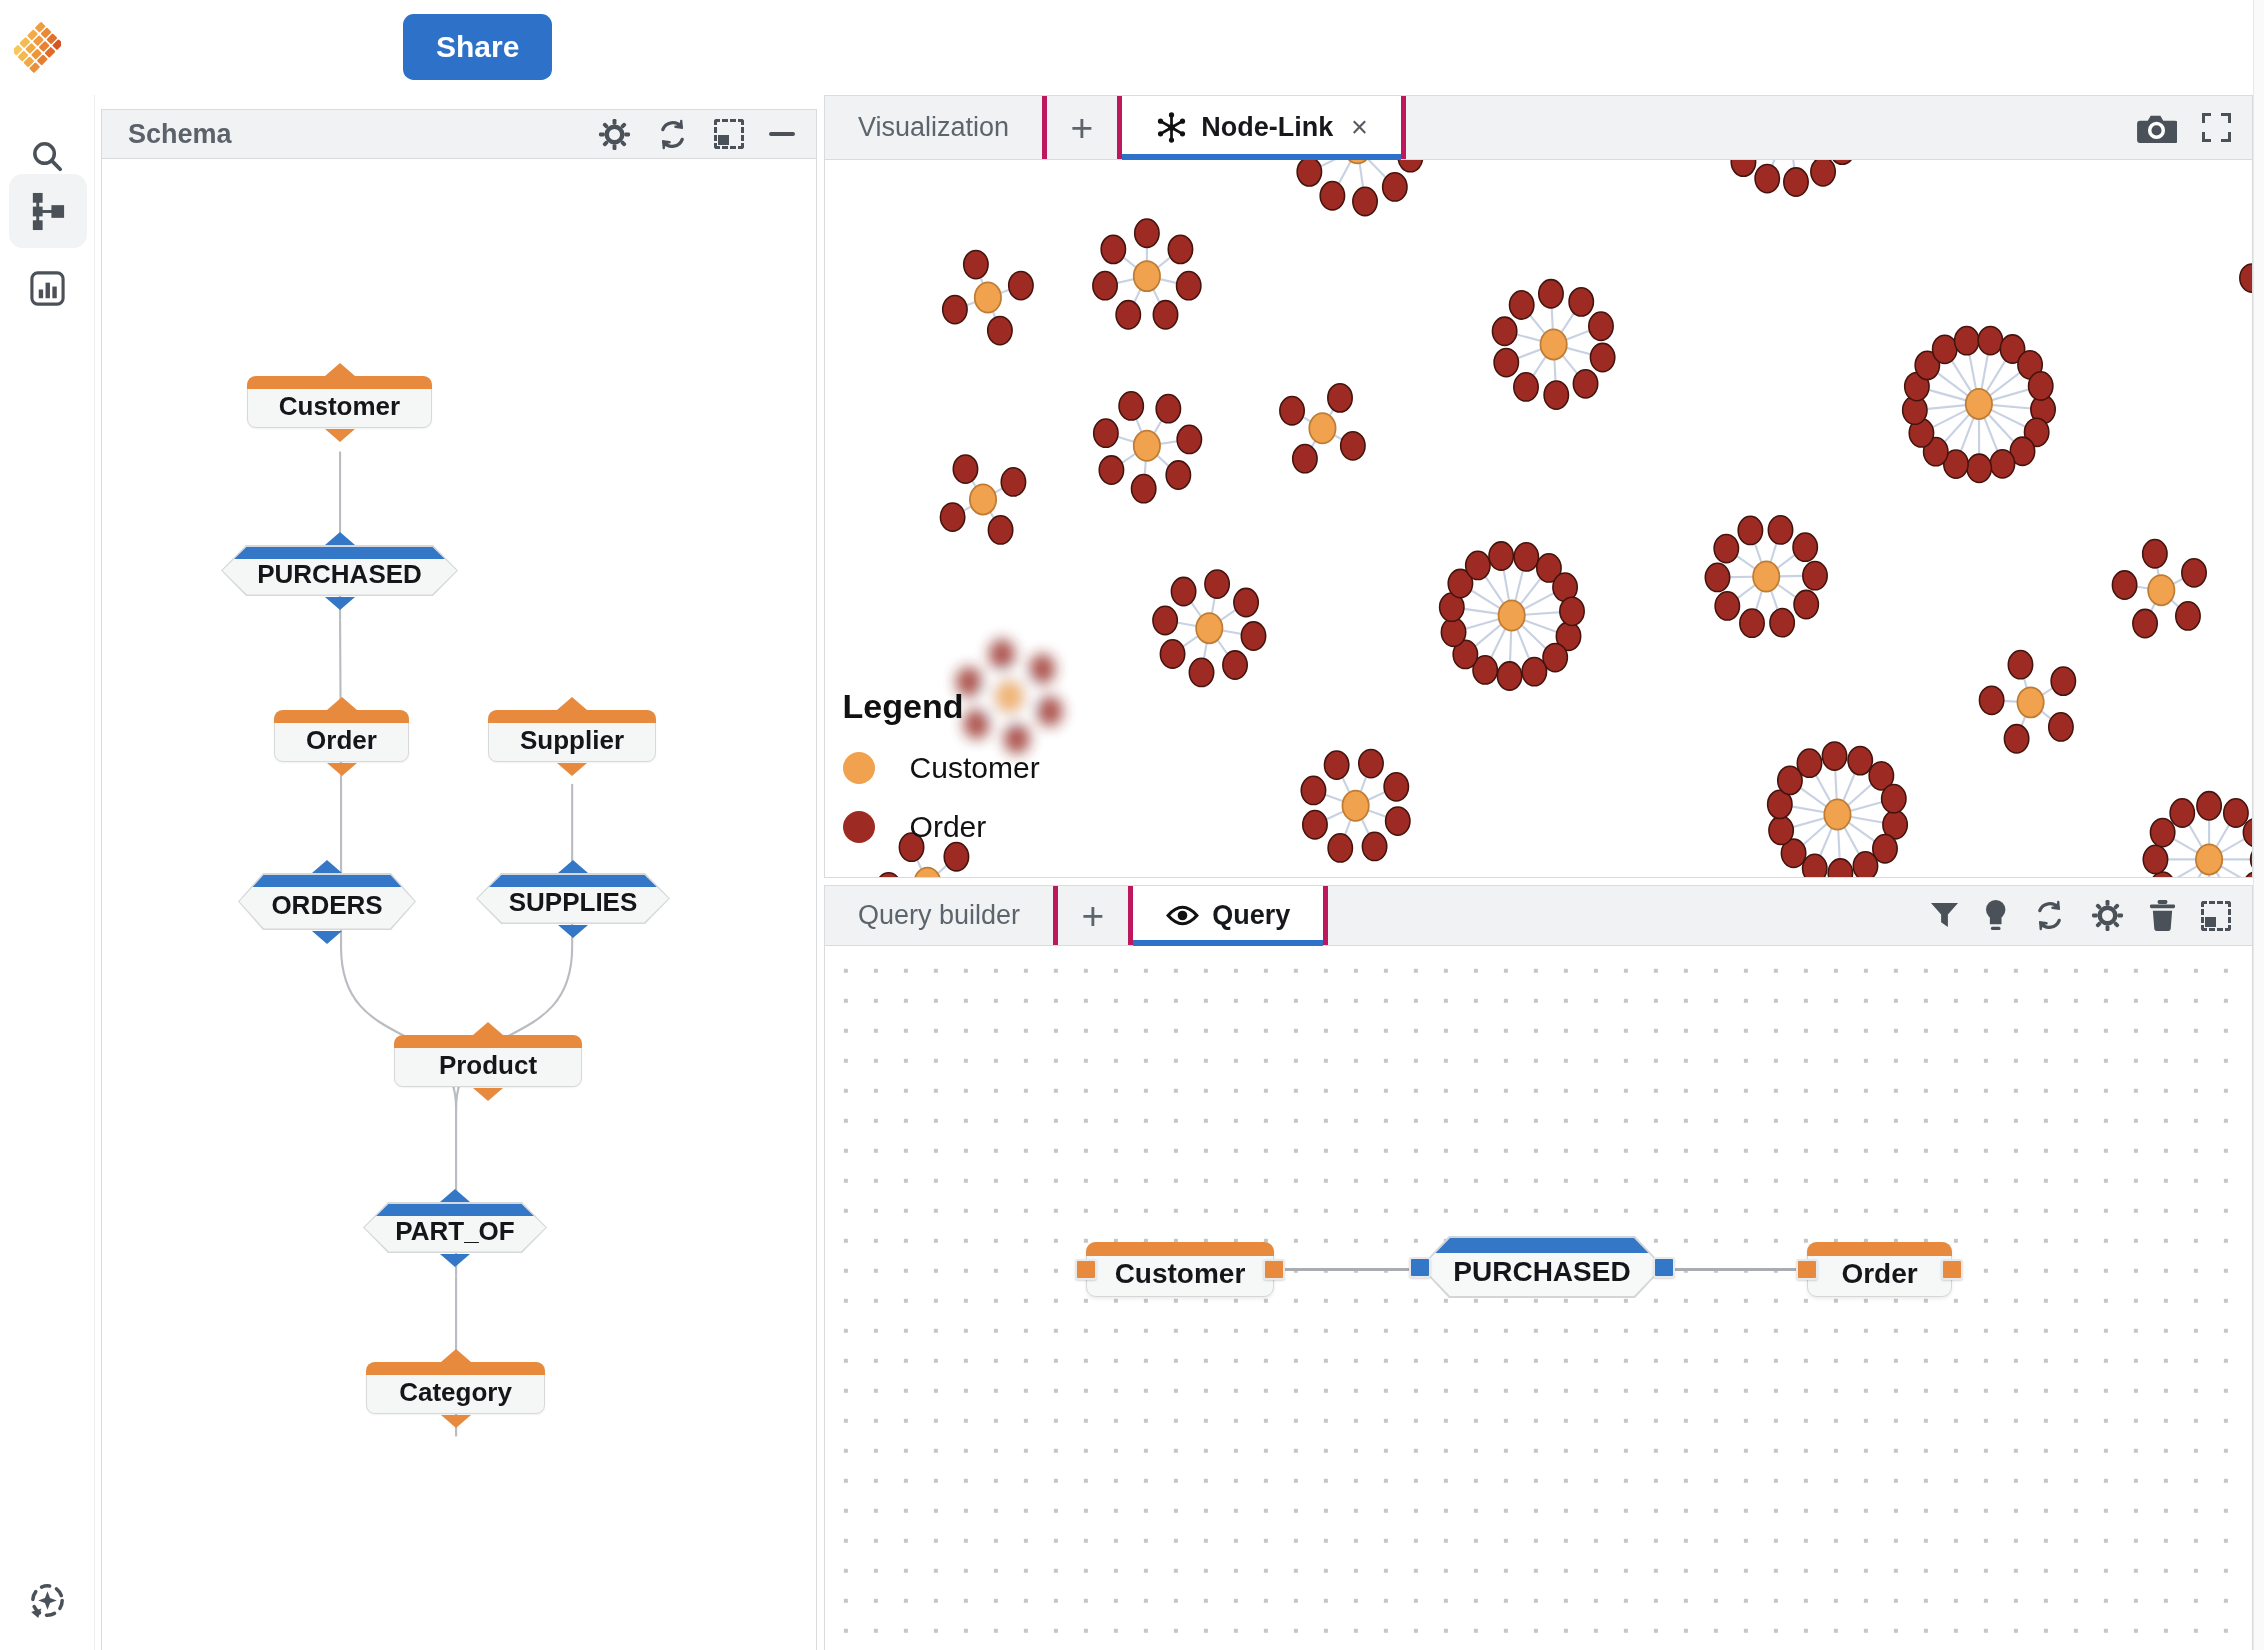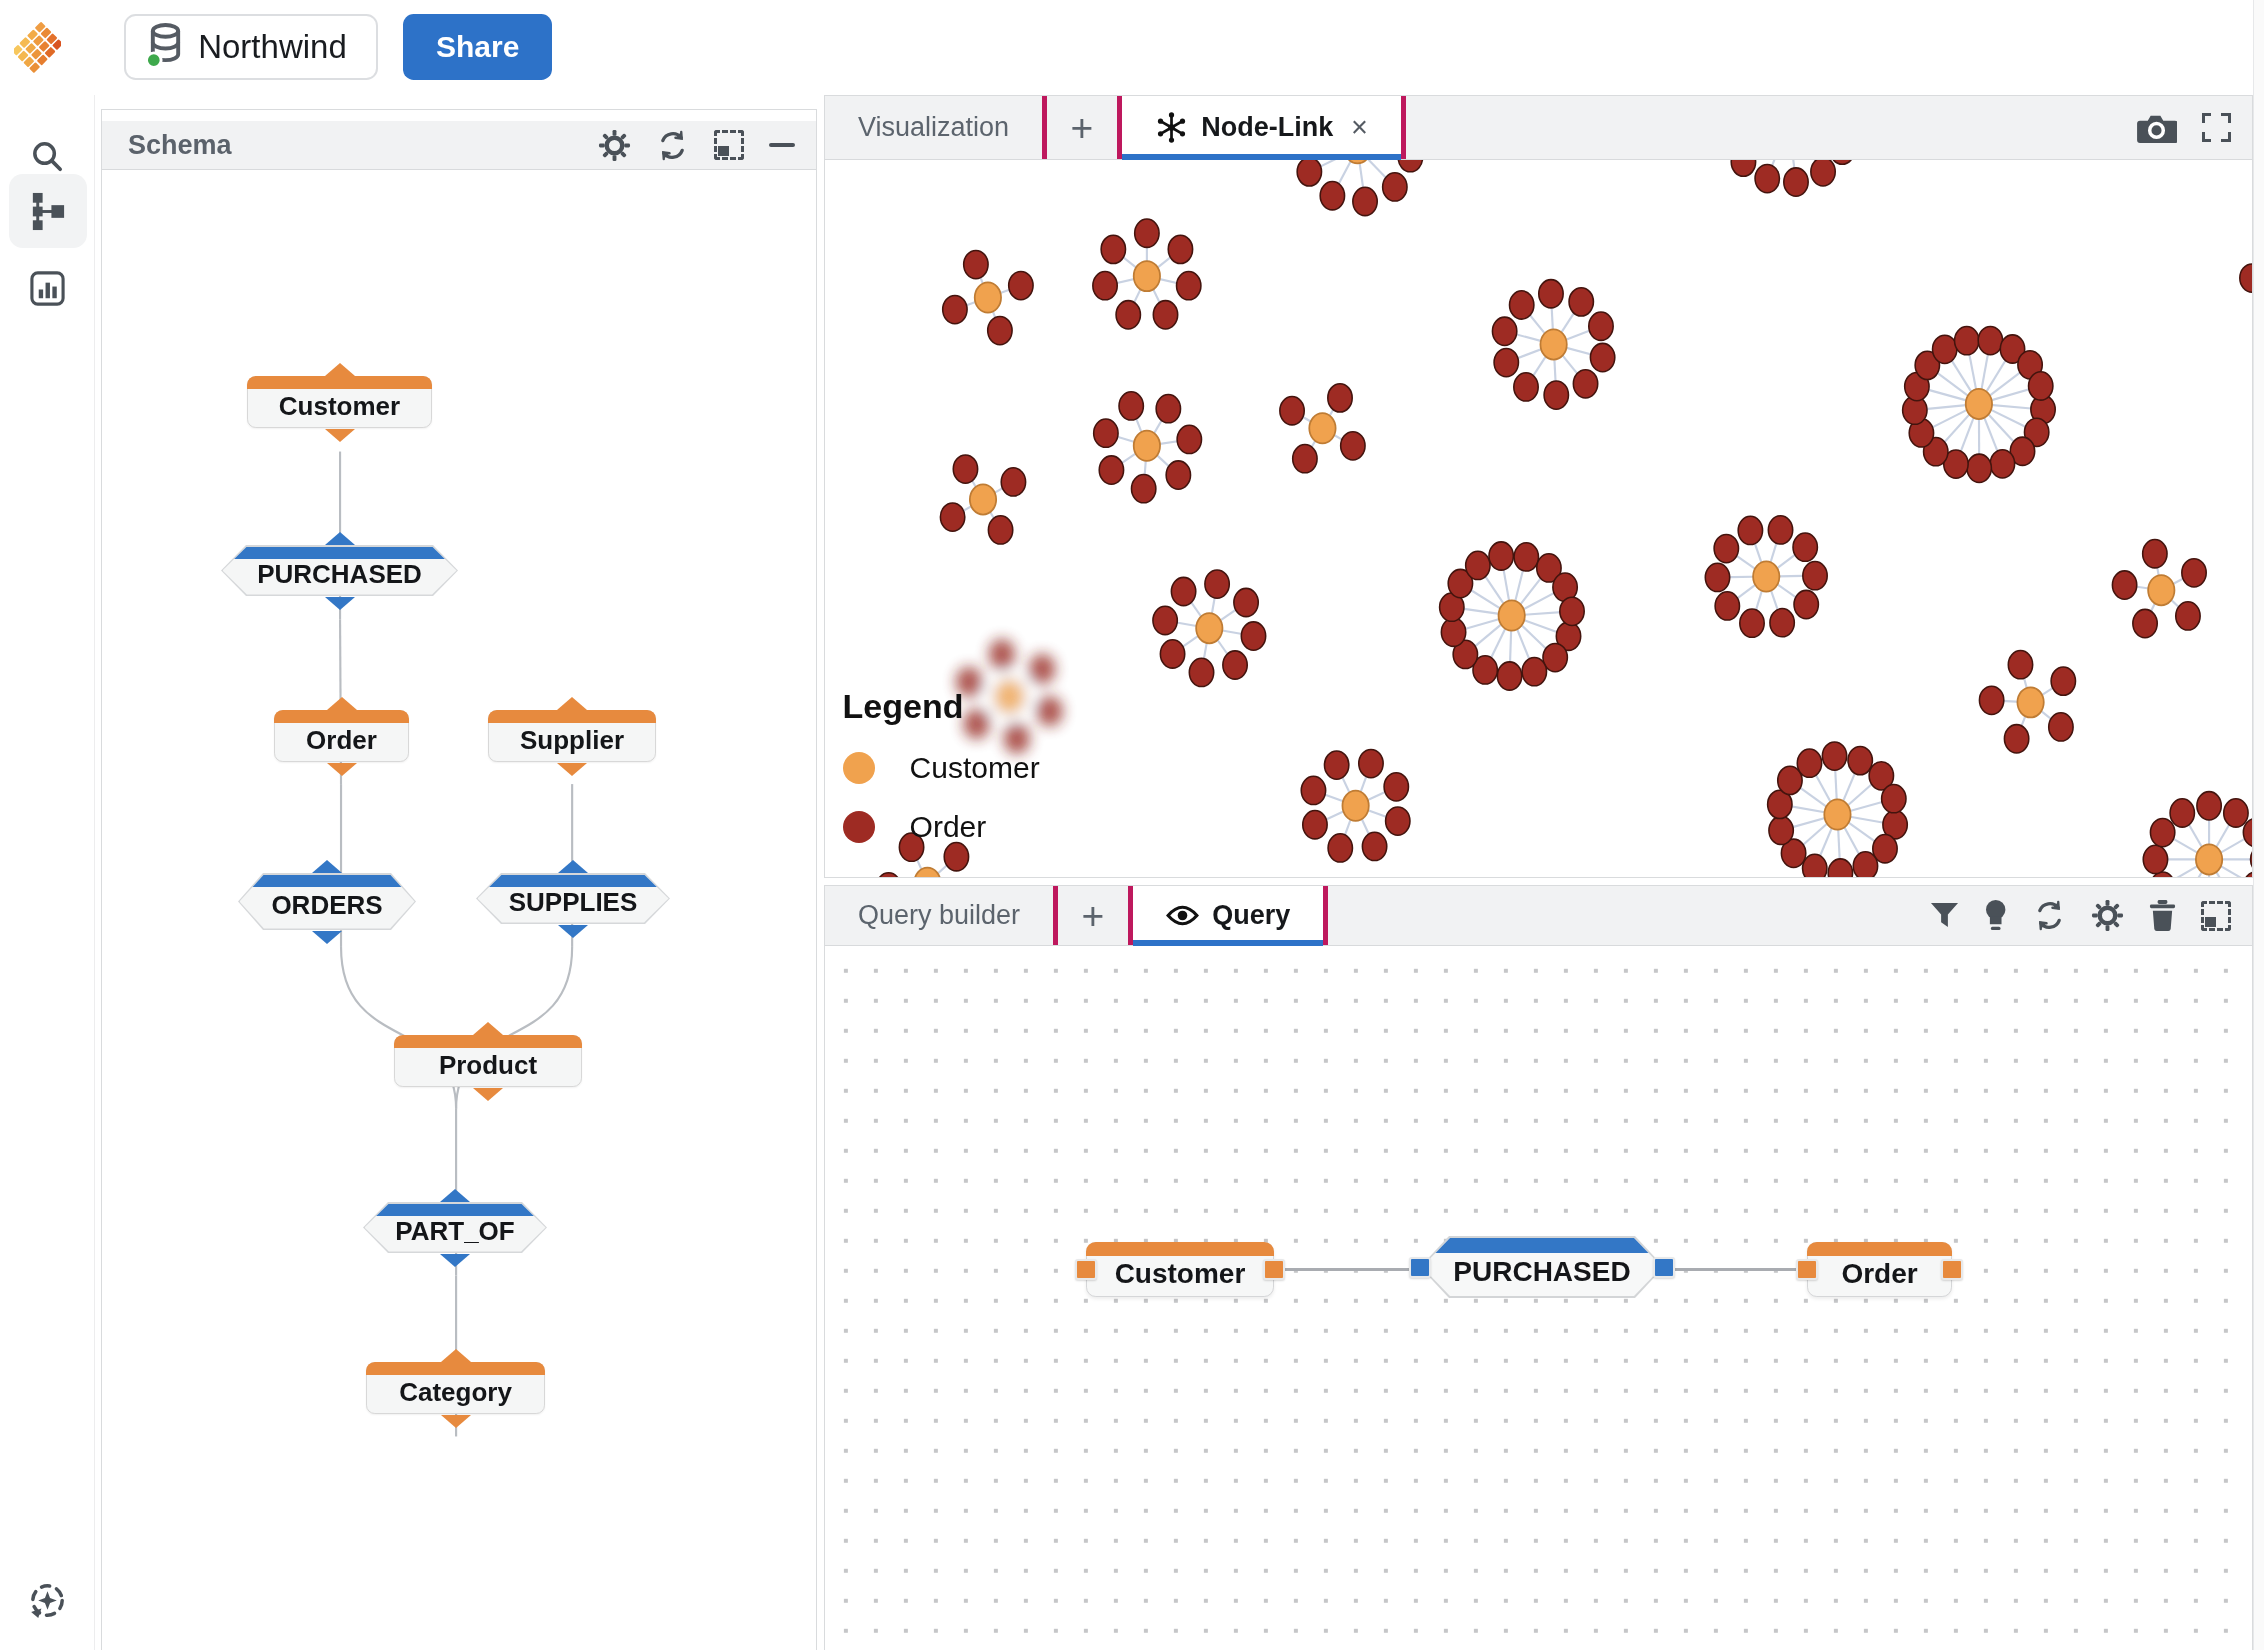--- a/index.html
+++ b/index.html
@@ -102,31 +102,20 @@
             <rect x="25.5" y="17" width="7" height="7" rx="1" fill="#e67e2f"></rect>
           <rect x="0" y="25.5" width="7" height="7" rx="1" fill="#f7c75d"></rect>
             <rect x="8.5" y="25.5" width="7" height="7" rx="1" fill="#f4b850"></rect>
             <rect x="17" y="25.5" width="7" height="7" rx="1" fill="#f0a744"></rect>
             <rect x="25.5" y="25.5" width="7" height="7" rx="1" fill="#ea9038"></rect>
         </g>
       </g>
     </g>
   </svg>
 
-  <div id="db-btn">
-    <span class="dbicon">
-      <svg width="39" height="51" viewBox="0 0 40 52">
-        <ellipse cx="20" cy="10" rx="13" ry="6" fill="none" stroke="#555b63" stroke-width="4"></ellipse>
-        <path d="M7,10 V34 A13,6 0 0 0 33,34 V10" fill="none" stroke="#555b63" stroke-width="4"></path>
-        <path d="M7,22 A13,6 0 0 0 33,22" fill="none" stroke="#555b63" stroke-width="4"></path>
-        <circle cx="8" cy="40" r="7.5" fill="#3ea94c" stroke="#fff" stroke-width="3"></circle>
-      </svg>
-    </span>
-    <span class="lbl">Northwind</span>
-  </div>
 
   <button id="share-btn">Share</button>
 </div>
 
 <div id="sidebar">
   <div class="side-item" style="top:25px;">
     <svg width="39" height="39" viewBox="0 0 40 40">
       <circle cx="17" cy="16" r="10" fill="none" stroke="#4a5158" stroke-width="3.6"></circle>
       <line x1="24.5" y1="23.5" x2="33" y2="32" stroke="#4a5158" stroke-width="3.8" stroke-linecap="round"></line>
     </svg>
@@ -152,21 +141,21 @@
   <div class="side-item" style="top:1468px;">
     <svg width="47" height="47" viewBox="0 0 48 48">
       <circle cx="24" cy="24" r="15" fill="none" stroke="#4a5158" stroke-width="3.6" stroke-dasharray="8.5 7.5" stroke-linecap="round"></circle>
       <path d="M24,14.5 L26.6,21.4 L33.5,24 L26.6,26.6 L24,33.5 L21.4,26.6 L14.5,24 L21.4,21.4 Z" fill="#4a5158"></path>
       <path d="M8,34 L19,34 L13,42 Z" fill="#4a5158" transform="rotate(-18 13 37)"></path>
     </svg>
   </div>
 </div>
 
 <div class="panel" id="schema-panel" style="left:101px; top:109px; width:716px; height:1541px; border-bottom:none;">
-  <div class="phead" style="height:49px;margin-top:11px;">
+  <div class="phead" style="height:49px;">
     <div class="title">Schema</div>
     <div class="hicons">
       <div class="hicon">
         <svg width="33" height="33" viewBox="0 0 34 34">
             <g fill="#4a5158">
           <circle cx="17" cy="17" r="8" fill="none" stroke="#4a5158" stroke-width="4.6"></circle>
           <g id="teeth">
                 <rect x="15" y="1" width="4" height="6" rx="1.4"></rect>
                 <rect x="15" y="27" width="4" height="6" rx="1.4"></rect>
                 <rect x="1" y="15" width="6" height="4" rx="1.4"></rect>

